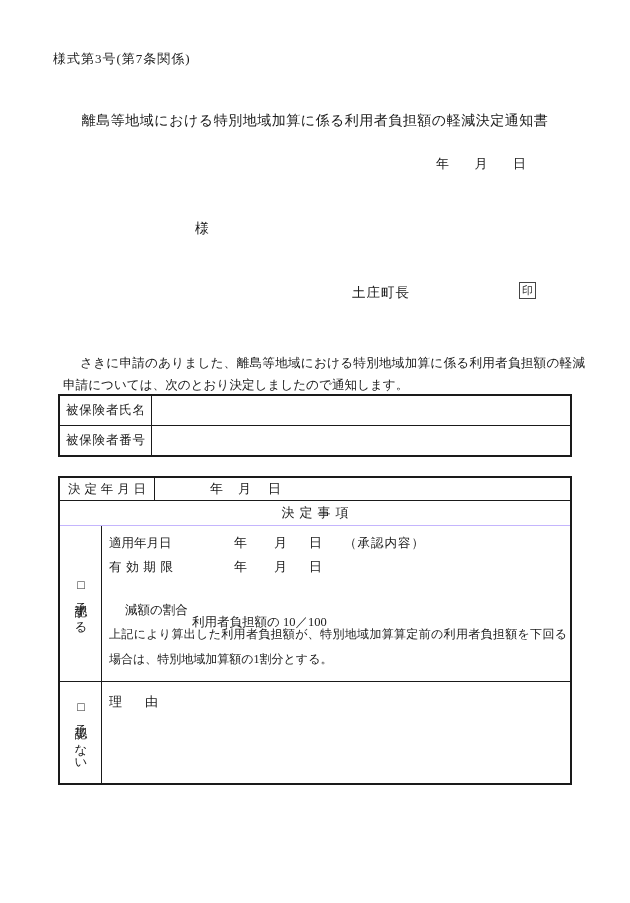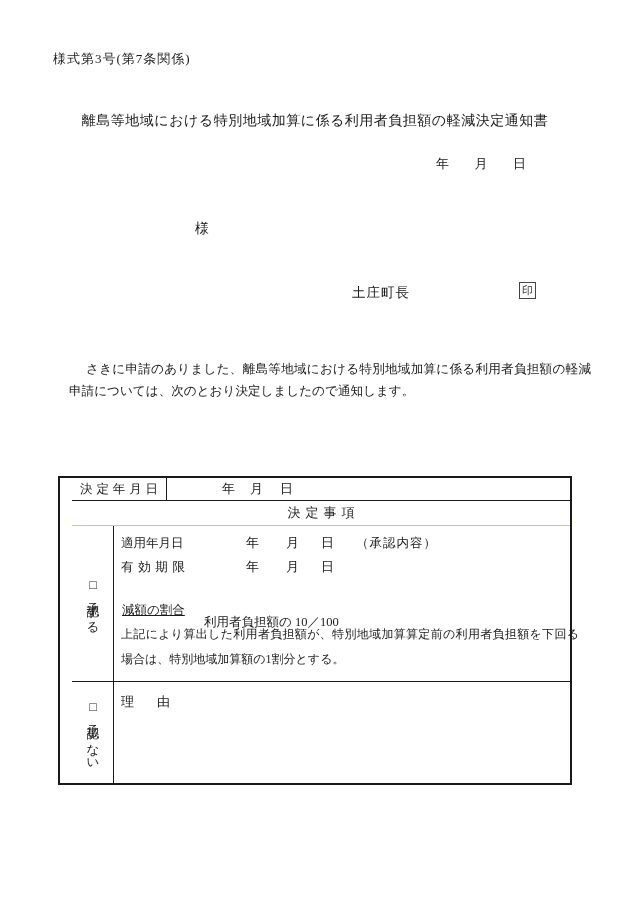--- a/index.html
+++ b/index.html
@@ -9,54 +9,54 @@
     color:#1a1a1a;overflow:hidden;border-radius:14px;
   }
   .abs{position:absolute;}
   .form-number{left:53px;top:50px;font-size:13px;letter-spacing:1px;white-space:nowrap;}
   .doc-title{left:0;right:0;top:112px;text-align:center;font-size:14px;white-space:nowrap;letter-spacing:0.5px;}
   .issue-date{left:436px;top:155px;width:90px;display:flex;justify-content:space-between;font-size:13px;}
   .addressee{left:195px;top:220px;font-size:14px;}
   .sender{left:352px;top:284px;font-size:13.5px;letter-spacing:1px;}
   .seal{left:519px;top:282px;font-size:11px;line-height:1;border:1px solid #444;padding:2px 2px;color:#333;}
   .body-para{
-    left:55px;top:345px;width:522px;margin:14px;
+    left:55px;top:345px;width:522px;margin:8px;
     font-size:12.6px;line-height:21.5px;text-indent:17px;text-align:justify;
   }
   
   .tbl{border:2px solid #1a1a1a;box-sizing:border-box;background:#fff;}
   .tbl1{left:58px;top:394px;width:514px;}
   .t1row{display:grid;grid-template-columns:92px 1fr;height:29px;border-bottom:1px solid #1a1a1a;}
   .t1row.last{border-bottom:none;}
   .t1label{border-right:1px solid #1a1a1a;font-size:12.5px;line-height:29px;padding:0 6px;}
   .jlabel{text-align:justify;text-align-last:justify;}
   .t1value{font-size:12.5px;line-height:29px;padding:0 6px;}
 
-  .tbl2{left:58px;top:476px;width:514px;padding-left:12px;}
+  .tbl2{left:58px;top:476px;width:514px;}
   .row-a{display:grid;grid-template-columns:95px 1fr;height:22px;border-bottom:1px solid #1a1a1a;}
   .row-a .cell-label{border-right:1px solid #1a1a1a;font-size:12.5px;line-height:22px;padding:0 8px;}
   .cell-date{position:relative;font-size:13px;line-height:22px;}
   .cell-date .dy{position:absolute;left:55px;}
   .cell-date .dm{position:absolute;left:83px;}
   .cell-date .dd{position:absolute;left:113px;}
   .row-b{height:24px;border-bottom:1px solid #c4b5fd;text-align:center;font-size:13px;line-height:24px;letter-spacing:5px;text-indent:5px;}
   .row-c{display:grid;grid-template-columns:42px 1fr;height:155px;border-bottom:1px solid #1a1a1a;}
   .row-d{display:grid;grid-template-columns:42px 1fr;height:101px;}
   .vcell{border-right:1px solid #1a1a1a;display:flex;align-items:center;justify-content:center;}
   .vtext{writing-mode:vertical-rl;text-orientation:upright;font-size:12.5px;letter-spacing:1.5px;white-space:nowrap;}
   .ccell{position:relative;font-size:12.5px;}
   .dline{position:relative;height:24px;}
   .dline.first{margin-top:5px;}
   .flabel{position:absolute;left:7px;width:64px;line-height:24px;}
   .fy{position:absolute;left:132px;font-size:13px;line-height:24px;}
   .fm{position:absolute;left:172px;font-size:13px;line-height:24px;}
   .fd{position:absolute;left:207px;font-size:13px;line-height:24px;}
   .fnote{position:absolute;left:242px;line-height:24px;letter-spacing:1px;}
   .rline{position:relative;height:24px;margin-top:19px;}
-  .rlabel{position:absolute;left:8px;line-height:24px;text-decoration:underline;}
+  .rlabel{position:absolute;left:23px;line-height:24px;}
   .rvalue{position:absolute;left:90px;line-height:24px;margin-top:12px;}
   .cnote{margin:0;padding-left:7px;width:458px;font-size:12px;line-height:25px;text-align:justify;}
   .reason{position:absolute;left:7px;top:11px;font-size:13px;letter-spacing:5px;}
 </style>
 </head>
 <body>
 
 <div class="page">
 
   <div class="abs form-number">様式第3号(第7条関係)</div>
@@ -69,20 +69,30 @@
     <span>日</span>
   </div>
 
   <div class="abs addressee">様</div>
 
   <div class="abs sender">土庄町長</div>
   <div class="abs seal">印</div>
 
   <p class="abs body-para">さきに申請のありました、離島等地域における特別地域加算に係る利用者負担額の軽減申請については、次のとおり決定しましたので通知します。</p>
 
+  <div class="abs tbl tbl1">
+    <div class="t1row">
+      <div class="t1label jlabel">被保険者氏名</div>
+      <div class="t1value"></div>
+    </div>
+    <div class="t1row last">
+      <div class="t1label jlabel">被保険者番号</div>
+      <div class="t1value"></div>
+    </div>
+  </div>
 
   <div class="abs tbl tbl2">
 
     <div class="row-a">
       <div class="cell-label jlabel">決定年月日</div>
       <div class="cell-date">
         <span class="dy">年</span>
         <span class="dm">月</span>
         <span class="dd">日</span>
       </div>

